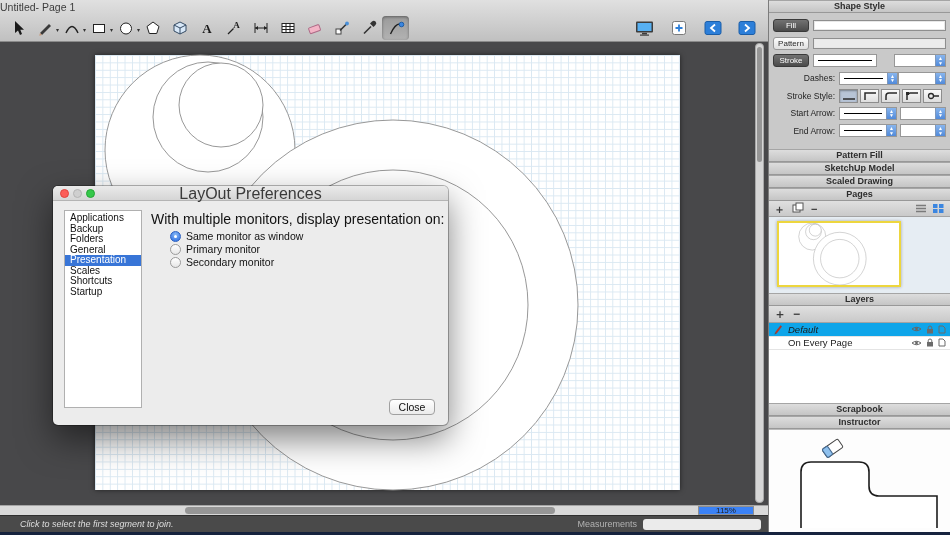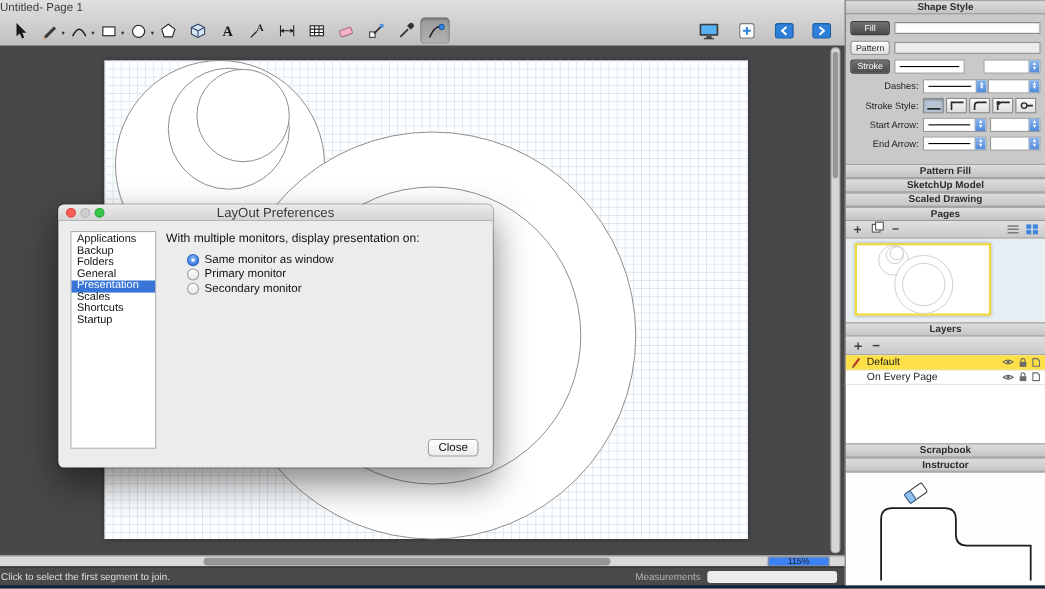--- a/index.html
+++ b/index.html
@@ -30,21 +30,21 @@
   .vscroll .thumb { position: absolute; left: 1px; top: 3px; width: 5px; height: 115px; background: #969696; border-radius: 3px; }
   .hscrollrow { position: absolute; left: 0; top: 505px; width: 768px; height: 10px; background: #d9d9d9;
                 border-top: 1px solid #a5a5a5; }
   .hscrollrow .thumb { position: absolute; left: 185px; top: 1px; width: 370px; height: 7px; background: #969696; border-radius: 4px; }
   .zoombox { position: absolute; right: 14px; top: 0px; width: 56px; height: 9px; background: #3b82f6;
              border: 1px solid #8f8f8f; font-size: 8px; color: #222; text-align: center; line-height: 8px; }
 
   
   .statusbar { position: absolute; left: 0; top: 515px; width: 768px; height: 17px; background: #4a4a4a;
                border-top: 1px solid #2f2f2f; display: flex; align-items: center; font-size: 9px; color: #dedede; }
-  .statusbar .msg { margin-left: 1px; }
+  .statusbar .msg { margin-left: 20px; font-style: italic; }
   .statusbar .mlabel { margin-left: auto; color: #b2b2b2; margin-right: 6px; padding-left: 41px; }
   .statusbar .mfield { width: 118px; height: 11px; background: #ebebeb; border-radius: 3px; margin-right: 7px;
                        font-size: 9px; color: #333; padding: 0 4px; line-height: 11px; }
   .bottombar { position: absolute; left: 0; top: 532px; width: 950px; height: 3px; background: #16233e; }
 
   
   .sidebar { position: absolute; left: 768px; top: 0; width: 182px; height: 532px; background: #c9c9c9;
              border-left: 1px solid #7c7c7c; display: flex; flex-direction: column; }
   .shead { height: 13px; flex: none; background: linear-gradient(#dddddd, #c5c5c5);
            border-top: 1px solid #a5a5a5; border-bottom: 1px solid #989898;
@@ -77,41 +77,41 @@
   .ptoolbar .right { margin-left: auto; display: flex; align-items: center; gap: 5px; }
   .pagescontent { height: 76px; flex: none; background: #e6edf3; padding: 4px 0 0 8px; }
   .pthumb { width: 124px; height: 66px; background: #fff; border: 2px solid #edd63e; box-shadow: 0 0 3px rgba(0,0,0,.3); }
 
   .ltoolbar { height: 17px; flex: none; background: linear-gradient(#e0e0e0, #c9c9c9); border-bottom: 1px solid #a3a3a3;
               display: flex; align-items: center; padding: 0 5px; }
   .ltoolbar .tbtn { margin-right: 7px; font-size: 12px; font-weight: bold; color: #3c3c3c; line-height: 15px; }
   .layersbody { height: 80px; flex: none; background: #fff; }
   .lrow { height: 13.5px; display: flex; align-items: center; padding: 0 4px; background: #fff;
           border-bottom: 1px solid #e4e4e4; font-size: 9.5px; color: #1c1c1c; }
-  .lrow.sel { background: #fde047; }
+  .lrow.sel { background: #0ea5e9; font-style: italic; }
   .lrow .name { margin-left: 5px; }
   .lrow .licons { margin-left: auto; display: flex; align-items: center; gap: 4px; }
   .lrow .ph { width: 10px; }
 
   .instrcontent { flex: 1; background: #fdfdfd; border-top: 1px solid #bbb; position: relative; overflow: hidden; }
 
   
   .dialog { position: absolute; left: 53px; top: 186px; width: 395px; height: 239px; background: #ececec;
             border-radius: 5px; box-shadow: 0 14px 34px rgba(0,0,0,.5), 0 0 0 1px rgba(0,0,0,.28); z-index: 30; }
   .dtitle { height: 15px; background: linear-gradient(#eaeaea, #d5d5d5); border-bottom: 1px solid #b4b4b4;
-            border-radius: 5px 5px 0 0; text-align: center; font-size: 12px; color: #3a3a3a; line-height: 15px; position: relative; }
+            border-radius: 5px 5px 0 0; text-align: center; font-size: 16px; color: #3a3a3a; line-height: 15px; position: relative; }
   .tl { position: absolute; top: 3px; width: 9px; height: 9px; border-radius: 50%; }
   .tl.red { left: 7px; background: #fc5d58; border: 1px solid #e0443e; }
   .tl.yellow { left: 20px; background: #cfcfcf; border: 1px solid #b4b4b4; }
   .tl.green { left: 33px; background: #35c84a; border: 1px solid #25a635; }
   .dlist { position: absolute; left: 11px; top: 24px; width: 78px; height: 198px; background: #fff;
            border: 1px solid #b0b0b0; font-size: 10px; color: #111; padding-top: 2px; }
   .dlist .ditem { height: 10.5px; line-height: 10.5px; padding-left: 5px; white-space: nowrap; }
   .dlist .ditem.sel { background: #3875d7; color: #fff; }
-  .dprompt { position: absolute; left: 98px; top: 25px; font-size: 11px; color: #111; }
+  .dprompt { position: absolute; left: 98px; top: 25px; font-size: 14px; color: #111; }
   .dopt { position: absolute; left: 117px; display: flex; align-items: center; font-size: 10.5px; color: #111; height: 12px; }
   .radio { width: 11px; height: 11px; border-radius: 50%; border: 1px solid #9a9a9a; flex: none;
            background: linear-gradient(#ffffff, #e6e6e6); margin-right: 5px; position: relative; }
   .radio.on { background: radial-gradient(circle at 50% 30%, #85b7f5, #2a6be0); border-color: #2a5fc0; }
   .radio.on::after { content: ""; position: absolute; left: 3px; top: 3px; width: 3px; height: 3px;
                      background: #fff; border-radius: 50%; }
   .dclose { position: absolute; right: 13px; bottom: 10px; width: 46px; height: 16px;
             background: linear-gradient(#ffffff, #ebebeb); border: 1px solid #a0a0a0; border-radius: 4px;
             font-size: 10.5px; color: #111; text-align: center; line-height: 14px; }
 </style>

